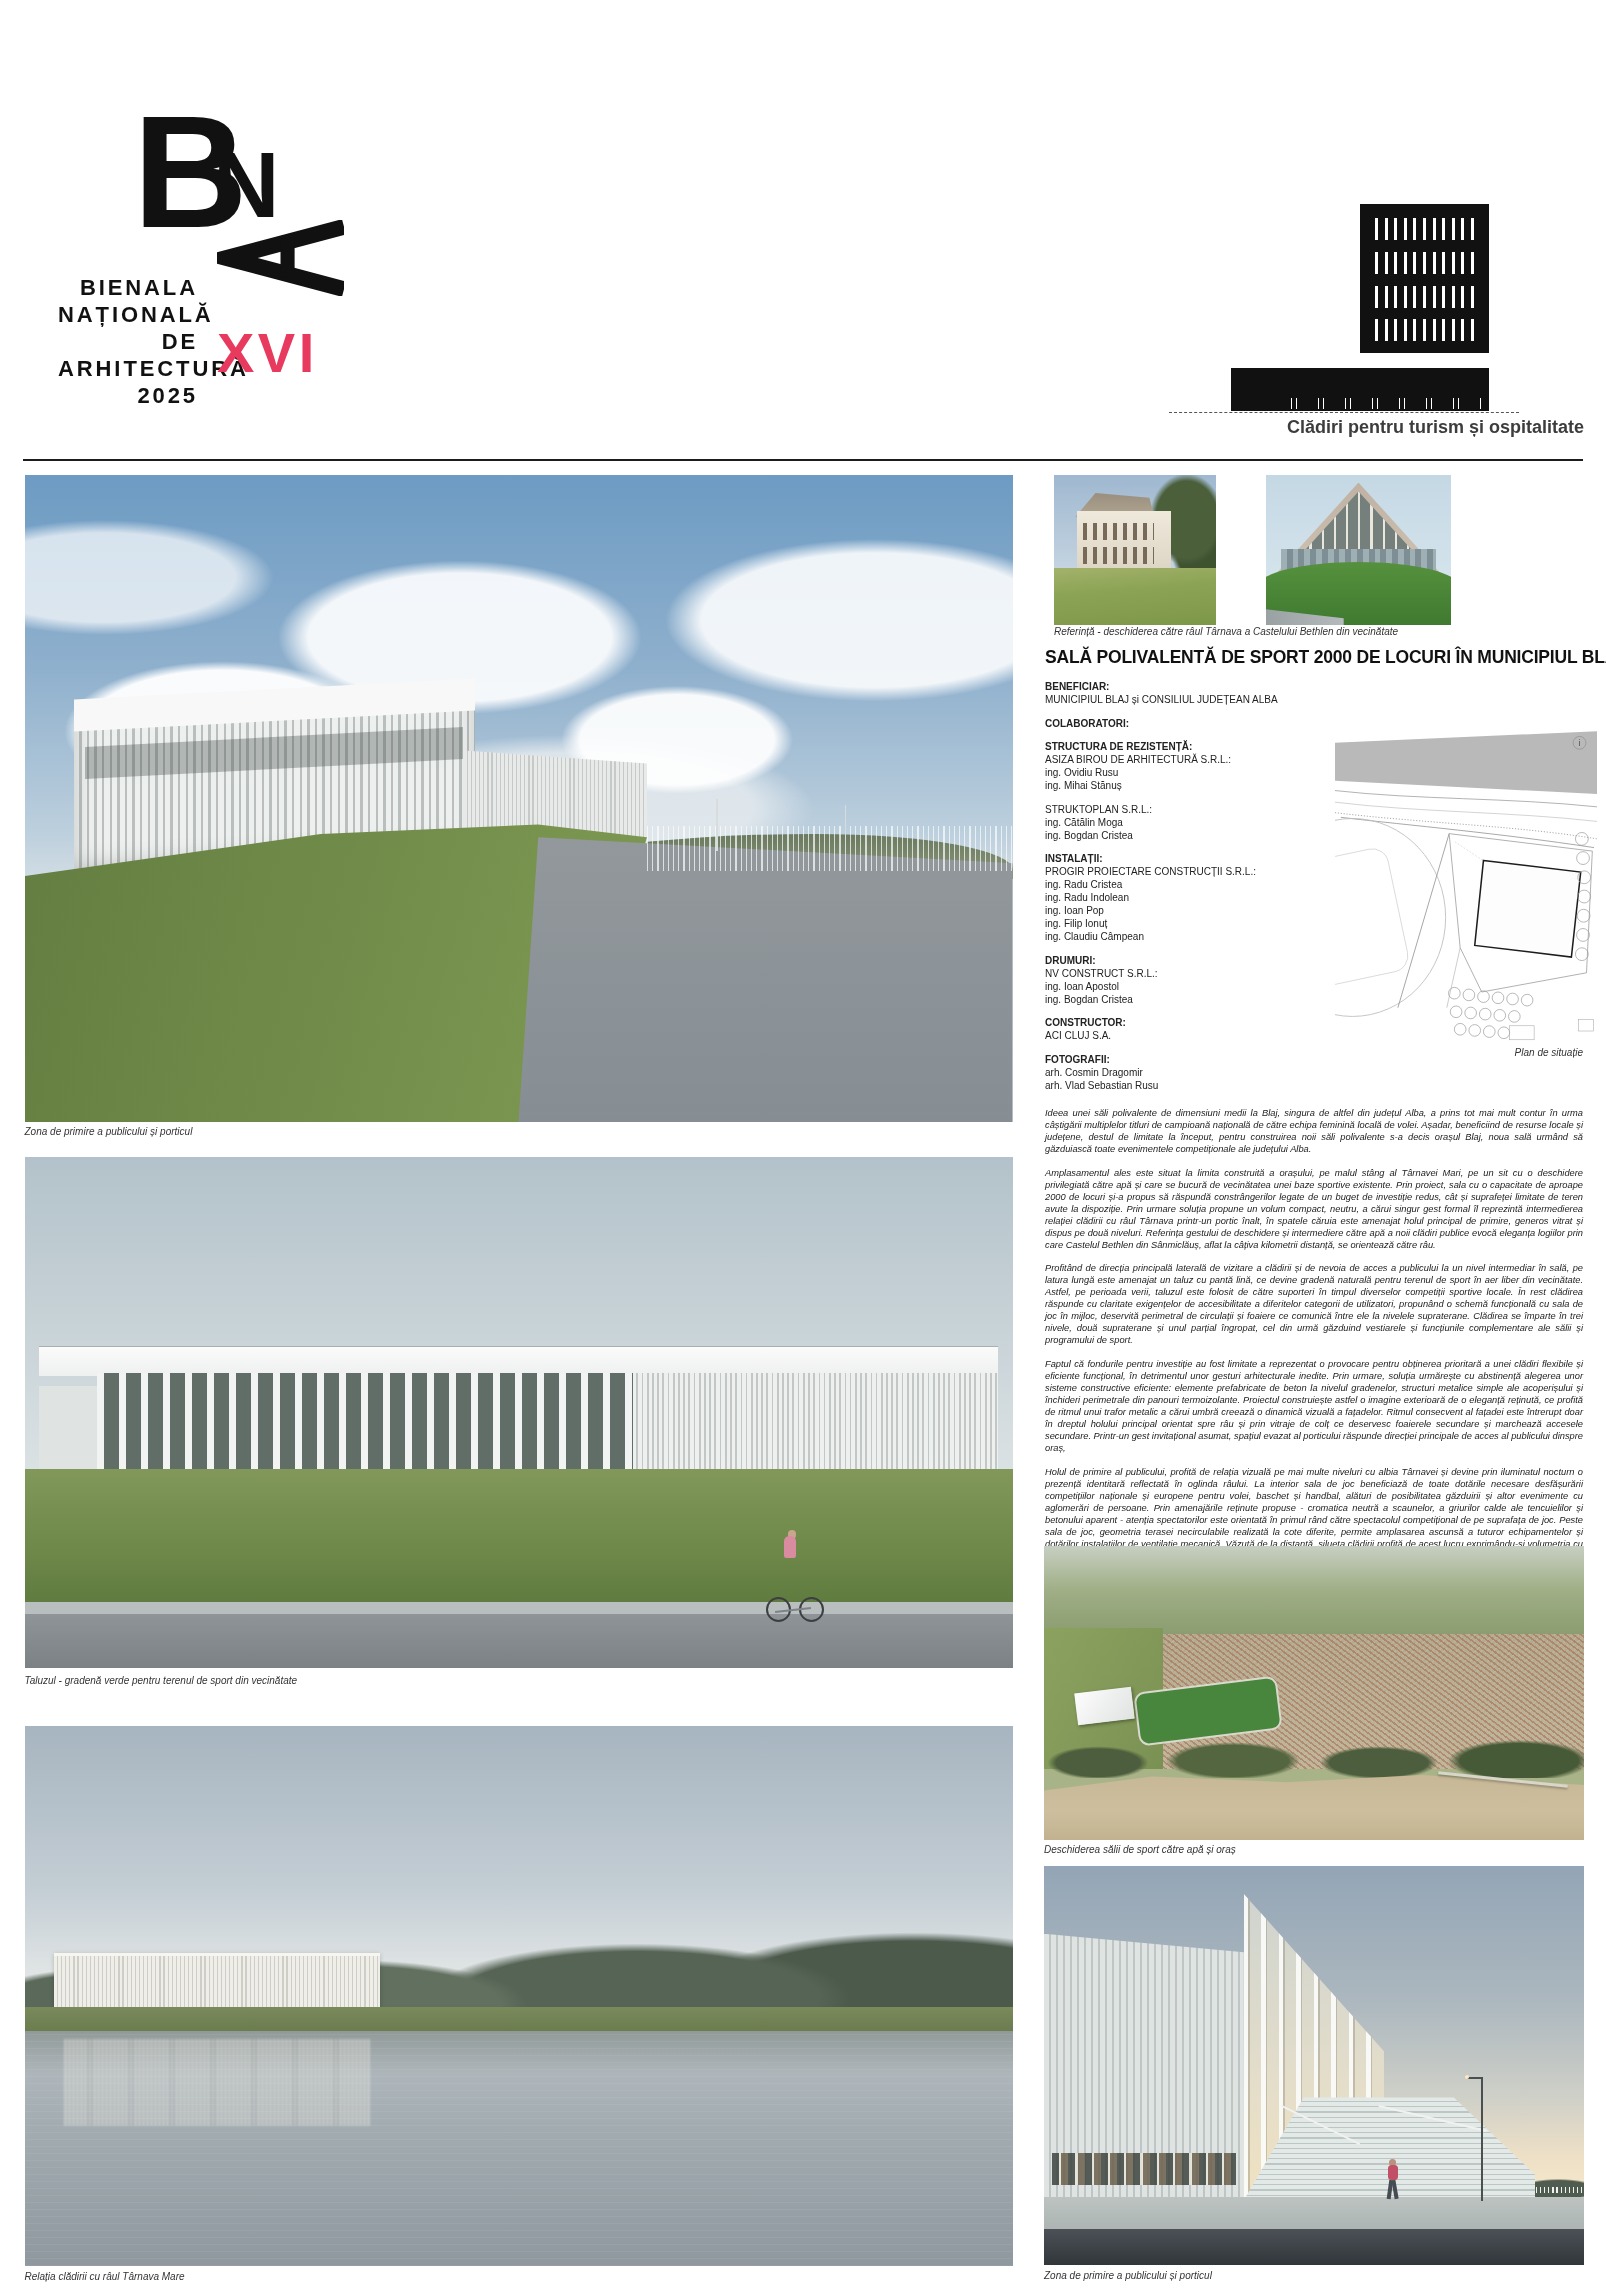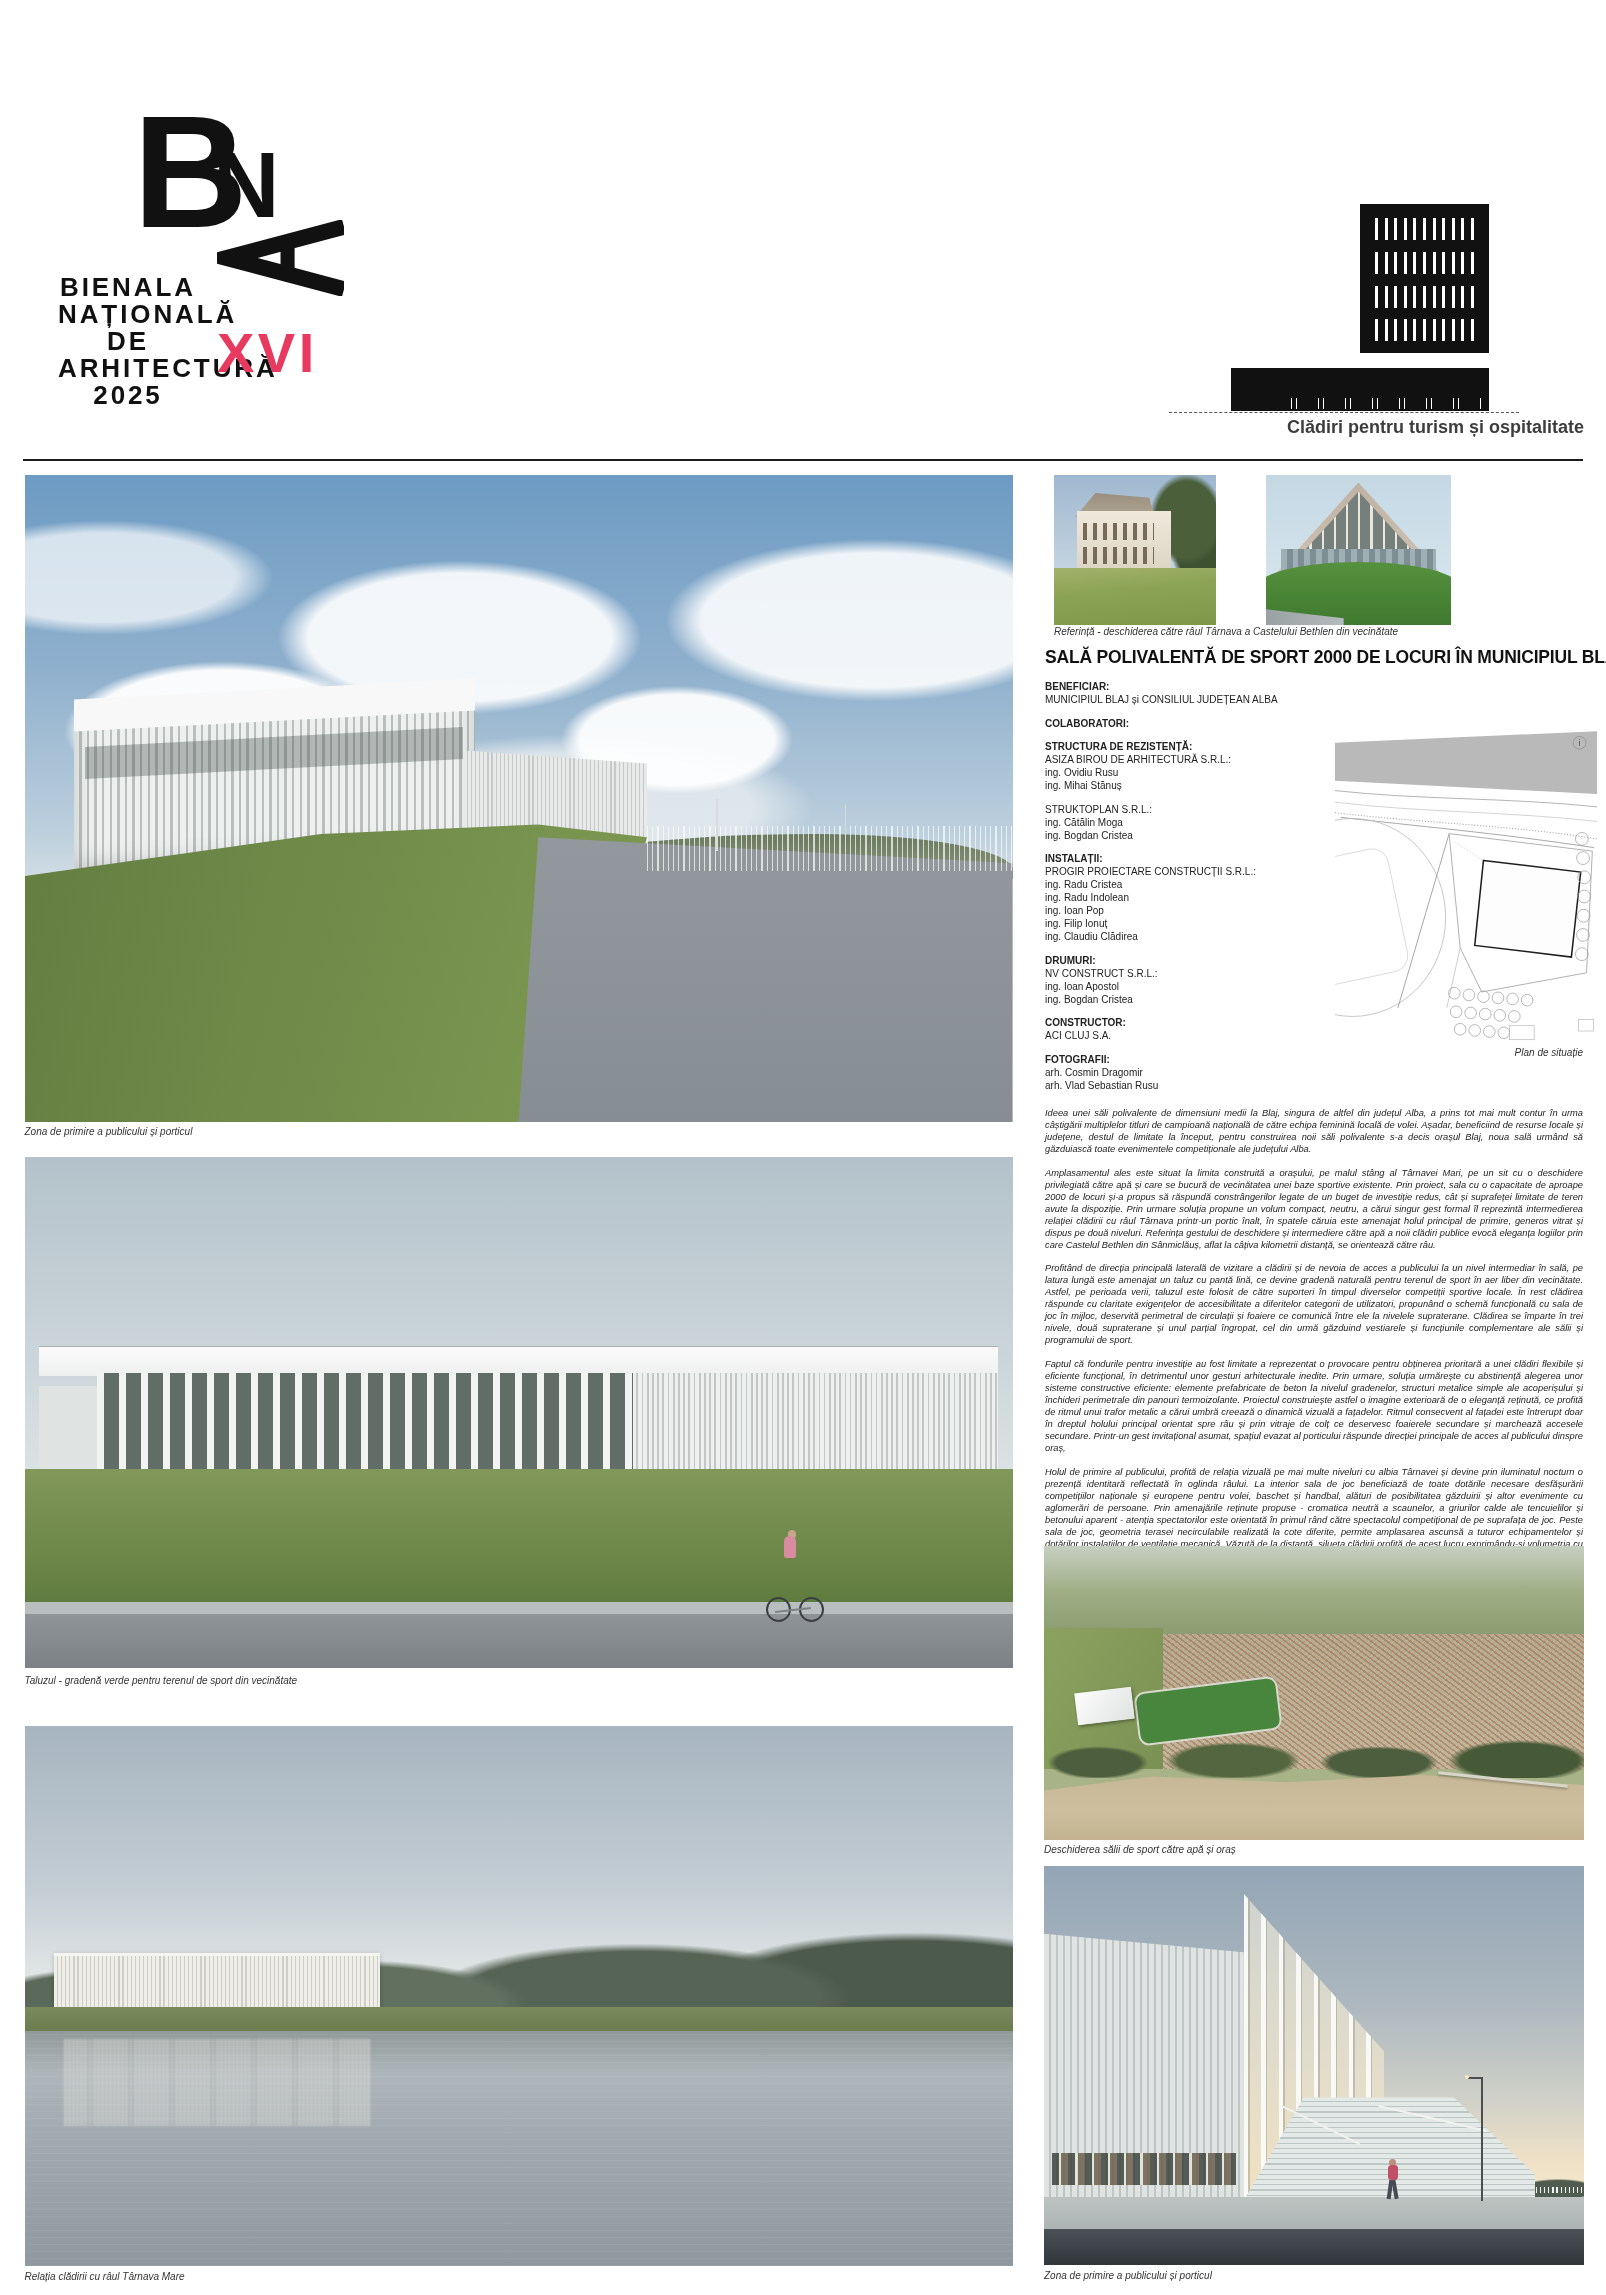--- a/index.html
+++ b/index.html
@@ -2,22 +2,22 @@
 <html style="font-size:9.3px"><head>
 <meta charset="utf-8">
 <style>
   html,body{margin:0;padding:0;background:#ffffff;}
   .page{position:relative;width:1607px;height:2295px;background:#fff;overflow:hidden;
         font-family:"Liberation Sans",sans-serif;color:#1a1a1a;}
   
   .lg-b{position:absolute;left:133px;top:93px;font-size:159px;font-weight:700;line-height:1;color:#111;}
   .lg-n{position:absolute;left:213px;top:139px;font-size:92px;font-weight:700;line-height:1;color:#111;}
   .lg-a{position:absolute;left:217px;top:220px;width:127px;height:76px;}
-  .lg-lines{position:absolute;left:58px;top:274px;width:140px;text-align:center;
-            font-size:26px;font-weight:600;letter-spacing:2.9px;line-height:27px;color:#111;}
+  .lg-lines{position:absolute;left:58px;top:274px;width:140px;text-align:right;
+            font-size:22px;font-weight:600;letter-spacing:2.9px;line-height:27px;color:#111;}
   .lg-xvi{position:absolute;left:217px;top:320px;font-size:56px;font-weight:700;letter-spacing:3.5px;color:#e83a5e;}
   .cat-label{position:absolute;right:23px;top:417px;width:700px;text-align:right;
              font-size:18px;font-weight:600;color:#3d3d3d;white-space:nowrap;}
   .rule{position:absolute;left:23px;top:459px;width:1560px;height:1.7px;background:#1c1c1c;}
   .tower{position:absolute;left:1360px;top:204px;width:129px;height:149px;background:#111;}
   .slit-row{position:absolute;left:15px;right:15px;height:22px;
             background:repeating-linear-gradient(90deg,#fff 0 2.9px,transparent 2.9px 9.6px);}
   .podium{position:absolute;left:1231px;top:368px;width:258px;height:43px;background:#111;}
   .people{position:absolute;left:47px;right:7px;bottom:1.7px;height:11px;
           background:repeating-linear-gradient(90deg,transparent 0 13px,#fff 13px 14px,transparent 14px 18px,#fff 18px 19px,transparent 19px 27px);}
@@ -188,21 +188,21 @@
         </div>
     </section>
     <section>
       <div class="cr-h">INSTALAȚII:</div>
       <div>
           <div class="cr-line">PROGIR PROIECTARE CONSTRUCȚII S.R.L.:</div>
           <div class="cr-line">ing. Radu Cristea</div>
           <div class="cr-line">ing. Radu Indolean</div>
           <div class="cr-line">ing. Ioan Pop</div>
           <div class="cr-line">ing. Filip Ionuț</div>
-          <div class="cr-line">ing. Claudiu Clădirea</div>
+          <div class="cr-line">ing. Claudiu Câmpean</div>
         </div>
     </section>
     <section>
       <div class="cr-h">DRUMURI:</div>
       <div>
           <div class="cr-line">NV CONSTRUCT S.R.L.:</div>
           <div class="cr-line">ing. Ioan Apostol</div>
           <div class="cr-line">ing. Bogdan Cristea</div>
         </div>
     </section>

